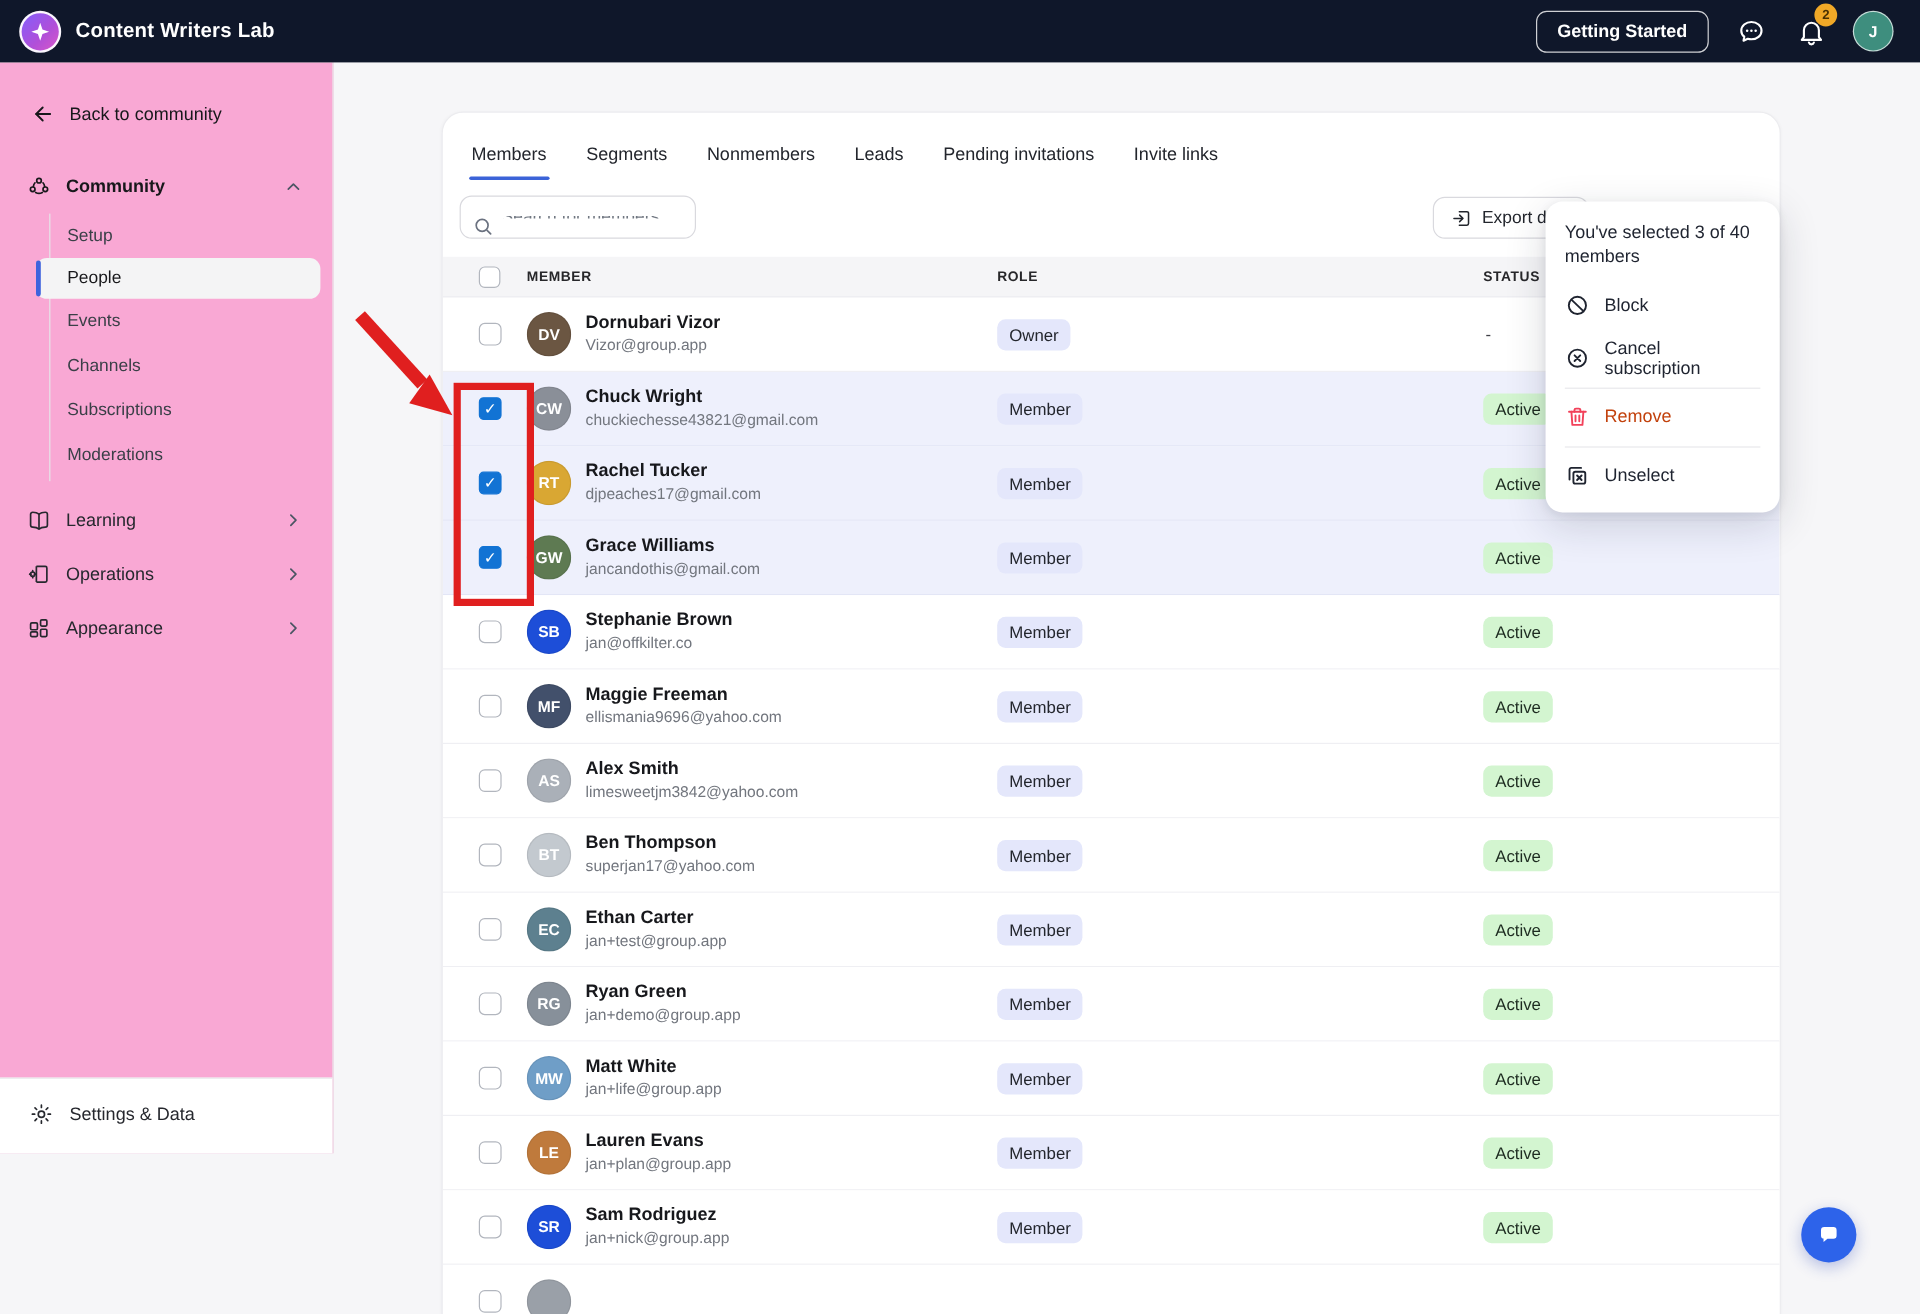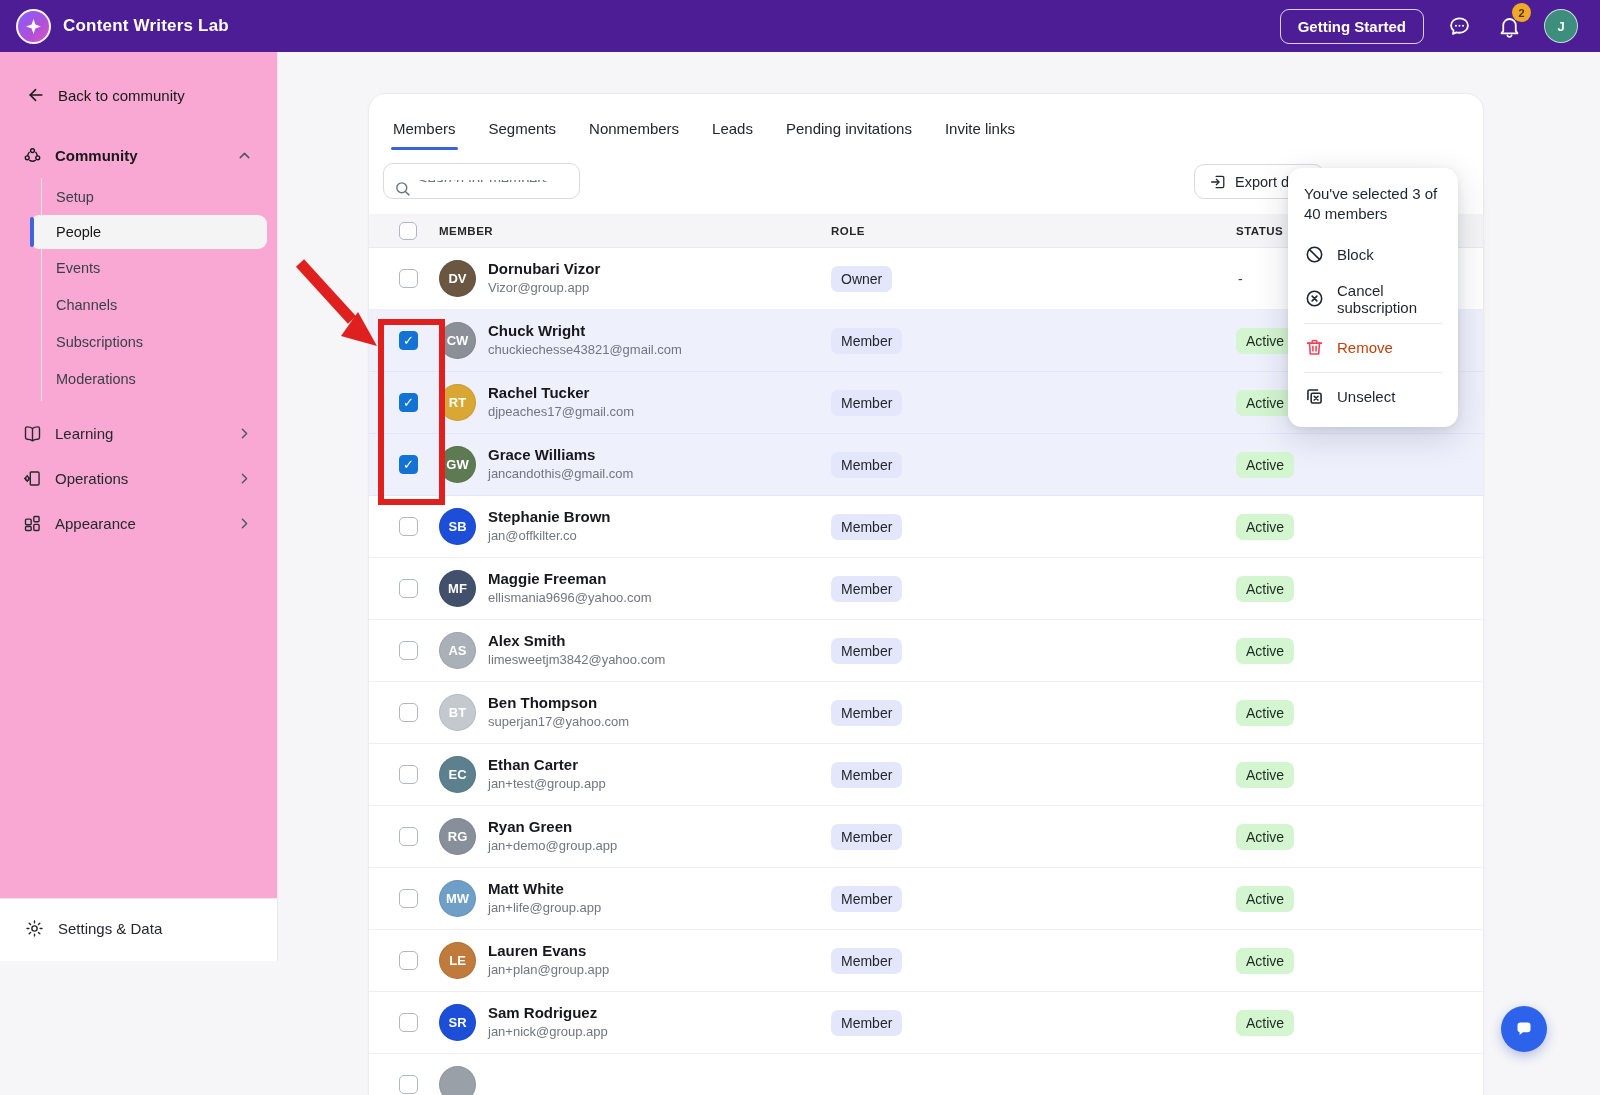--- a/index.html
+++ b/index.html
@@ -1,21 +1,21 @@
 <!DOCTYPE html>
 <html><head>
 <meta charset="utf-8">
 <style>
   * { margin:0; padding:0; box-sizing:border-box; }
   html,body { width:1600px; height:1095px; overflow:hidden; }
   body { font-family:"Liberation Sans","DejaVu Sans",sans-serif; background:#f6f6f8; position:relative; color:#1f2430; }
   svg { display:block; }
 
   
-  .topbar { position:absolute; left:0; top:0; width:1600px; height:52px; background:#4c1d95; display:flex; align-items:center; padding:0 22px 0 16px; z-index:30; }
+  .topbar { position:absolute; left:0; top:0; width:1600px; height:52px; background:#0f172a; display:flex; align-items:center; padding:0 22px 0 16px; z-index:30; }
   .logo { width:35px; height:35px; border-radius:50%; border:2px solid rgba(255,255,255,.95); background:linear-gradient(135deg,#8b5cf6 10%,#b14fd8 60%,#d957c9 100%); display:flex; align-items:center; justify-content:center; }
   .brand { color:#fff; font-size:17px; font-weight:700; margin-left:12px; letter-spacing:.2px; }
   .topbar-right { margin-left:auto; display:flex; align-items:center; gap:20px; }
   .btn-ghost { color:#fff; font-size:15px; font-weight:600; background:transparent; border:1px solid rgba(255,255,255,.8); border-radius:9px; padding:8px 17px; cursor:pointer; font-family:inherit; }
   .icon-btn { position:relative; width:30px; height:30px; color:#fff; display:flex; align-items:center; justify-content:center; cursor:pointer; }
   .badge-count { position:absolute; top:-8px; right:-7px; min-width:19px; height:19px; border-radius:50%; background:#f0a827; color:#4a3203; font-size:11px; font-weight:700; display:flex; align-items:center; justify-content:center; }
   .avatar-top { width:34px; height:34px; border-radius:50%; background:#3e8e7e; border:1.5px solid rgba(255,255,255,.7); color:#fff; font-size:13px; font-weight:700; display:flex; align-items:center; justify-content:center; cursor:pointer; }
 
   
   .sidebar { position:absolute; left:0; top:52px; width:278px; height:909px; background:#f9a8d4; border-right:1px solid #e9e9ec; z-index:10; }
@@ -56,21 +56,21 @@
   .mcell { display:flex; align-items:center; gap:12px; }
   .avatar { width:37px; height:37px; border-radius:50%; flex:0 0 37px; display:flex; align-items:center; justify-content:center; color:#fff; font-size:13px; font-weight:700; border:1px solid rgba(0,0,0,.07); }
   .mname { font-size:15px; font-weight:600; color:#17181c; line-height:1.25; }
   .memail { font-size:13px; color:#72767e; line-height:1.3; margin-top:2px; }
   .badge { display:inline-block; font-size:14px; padding:5px 10px; border-radius:7px; }
   .badge.role { background:#e4e7fb; color:#23262d; }
   .badge.status { background:#d3f5d0; color:#1d2b20; }
   .status-dash { font-size:14px; color:#3f3f46; padding-left:2px; }
 
   
-  .popup { position:absolute; left:1288px; top:168px; width:170px; background:#fff; border-radius:14px; box-shadow:0 10px 34px rgba(25,28,50,.16), 0 2px 8px rgba(25,28,50,.08); z-index:50; padding:16px 16px 8px 16px; }
+  .popup { position:absolute; left:1288px; top:168px; width:195px; background:#fff; border-radius:14px; box-shadow:0 10px 34px rgba(25,28,50,.16), 0 2px 8px rgba(25,28,50,.08); z-index:50; padding:16px 16px 8px 16px; }
   .popup-title { font-size:15px; color:#1f2430; line-height:1.35; margin-bottom:8px; }
   .popup-item { display:flex; align-items:center; gap:12px; height:44px; font-size:15px; color:#1f2430; cursor:pointer; }
   .popup-item.danger { color:#c2410c; }
   .popup-divider { height:1px; background:#e8e8ec; margin:2px 0; }
 
   
   .annot { position:absolute; left:0; top:0; width:1600px; height:1095px; z-index:70; pointer-events:none; }
   .chat-launcher { position:absolute; left:1501px; top:1006px; width:46px; height:46px; border-radius:50%; background:#2d63ea; z-index:40; display:flex; align-items:center; justify-content:center; box-shadow:0 4px 12px rgba(30,60,180,.3); cursor:pointer; }
 </style>
 </head>

